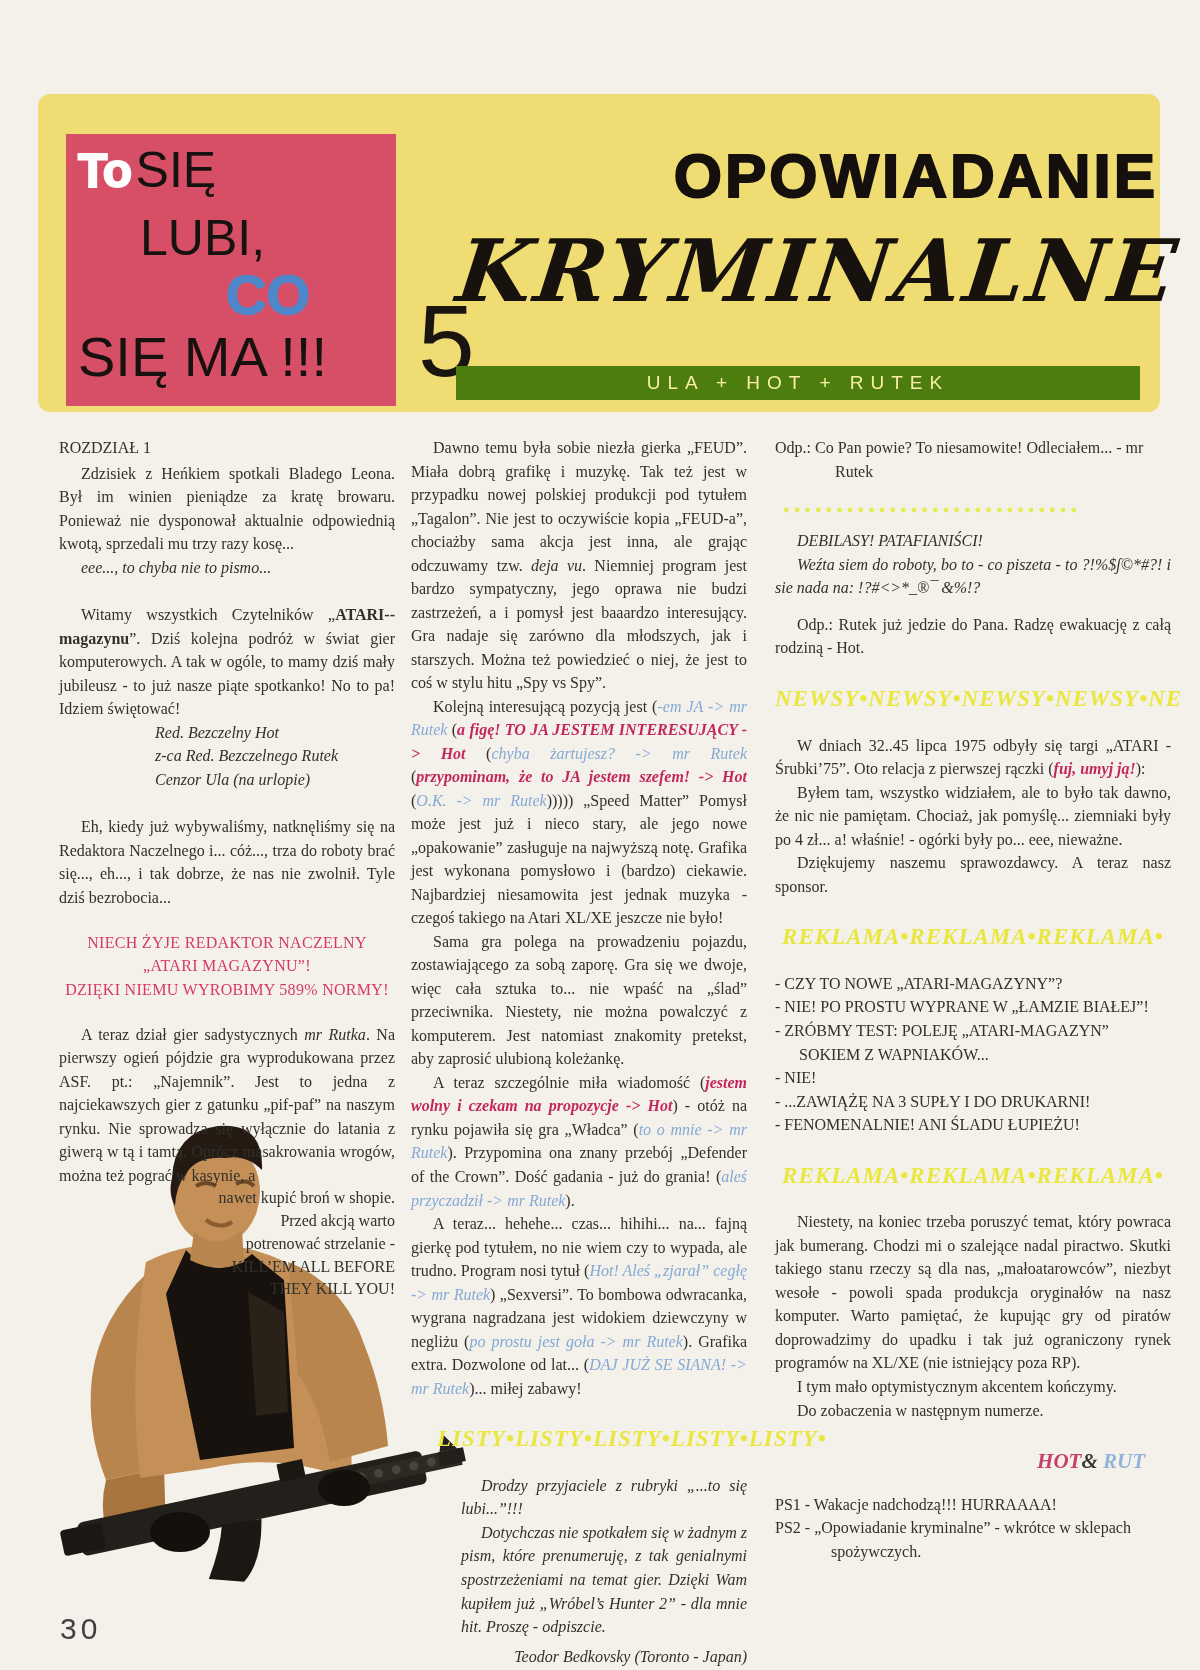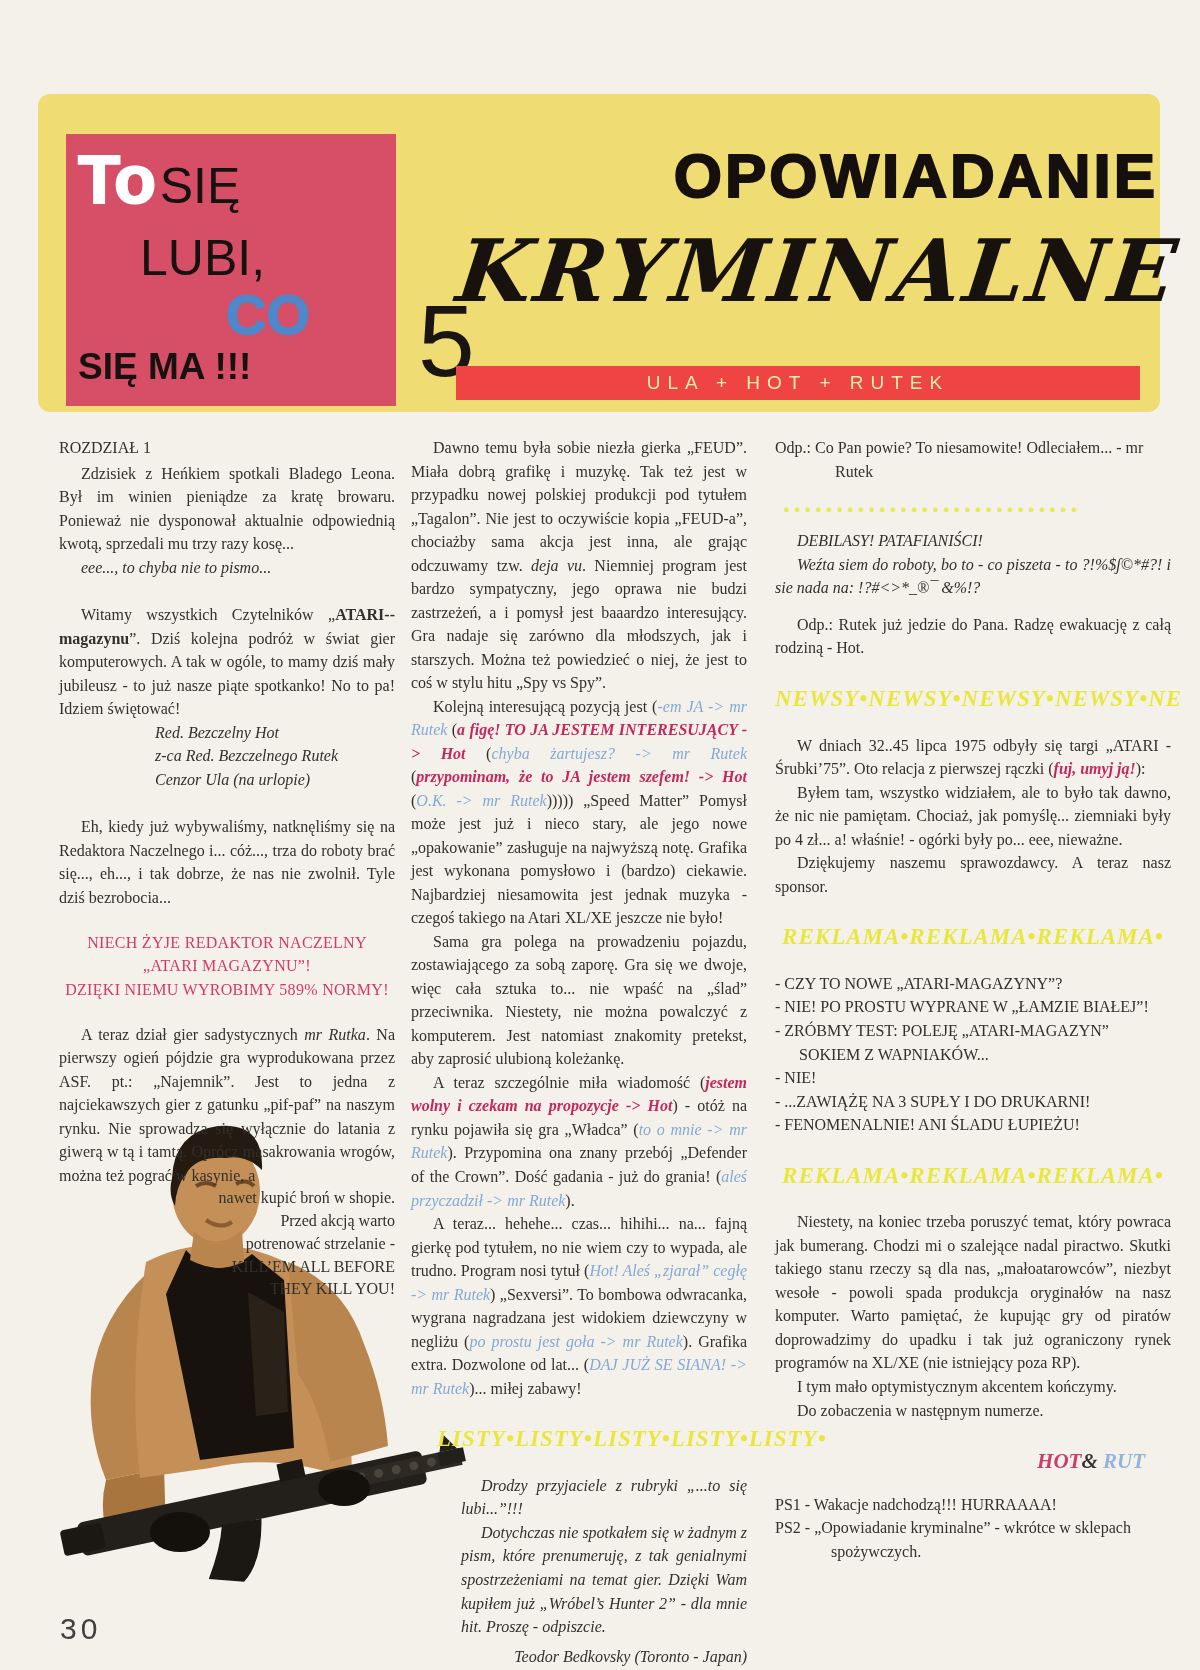--- a/index.html
+++ b/index.html
@@ -13,44 +13,44 @@
   .banner{
     position:absolute; left:38px; top:94px; width:1122px; height:318px;
     background:#efdc72; border-radius:12px;
   }
   .badge{
     position:absolute; left:28px; top:40px; width:330px; height:272px;
     background:#d74f66; font-family:"Liberation Sans", sans-serif;
     padding:10px 12px; box-sizing:border-box; line-height:1.04;
   }
   .badge .l1{white-space:nowrap;}
-  .badge .to{font-weight:bold; color:#ffffff; font-size:69px; -webkit-text-stroke:2px #ffffff; letter-spacing:-1px;}
+  .badge .to{font-weight:bold; color:#ffffff; font-size:48px; -webkit-text-stroke:2px #ffffff; letter-spacing:-1px;}
   .badge .w{color:#17120f; font-size:50px; font-weight:400;}
   .badge .l2{margin-left:62px; margin-top:16px;}
   .badge .l3{margin-left:148px; margin-top:2px;}
   .badge .co{font-weight:bold; color:#4f87cb; font-size:56px; -webkit-text-stroke:1.5px #4f87cb;}
-  .badge .l4{margin-top:4px; font-size:37px;font-weight:bold;}
+  .badge .l4{margin-top:4px; font-size:56px;}
   .issue-num{
     position:absolute; left:380px; top:196px; font-family:"Liberation Sans", sans-serif;
     font-size:102px; font-weight:400; color:#1a1511; line-height:1;
   }
   .title-top{
     position:absolute; left:430px; top:46px; width:690px; text-align:right;
     font-family:"Liberation Sans", sans-serif; font-weight:bold; font-size:62px;
     letter-spacing:3px; color:#15100d; -webkit-text-stroke:2px #15100d;
   }
   .title-script{
     position:absolute; left:420px; top:130px; width:700px; text-align:center;
     font-family:"DejaVu Serif", serif; font-style:italic; font-weight:bold;
     font-size:86px; letter-spacing:3px; color:#17120e; transform:skewX(-7deg);
     line-height:1.1;
   }
   .byline-bar{
     position:absolute; left:418px; bottom:12px; width:684px; height:34px;
-    background:#ef4444; display:flex; align-items:center; justify-content:center;
+    background:#4d7c0f; display:flex; align-items:center; justify-content:center;
   }
   .byline-bar span{
     font-family:"Liberation Sans", sans-serif; color:#f8eea6;
     font-size:19px; letter-spacing:7px;
   }
   
   #cols{
     position:absolute; left:59px; top:436px; width:1116px;
     display:flex;
   }

